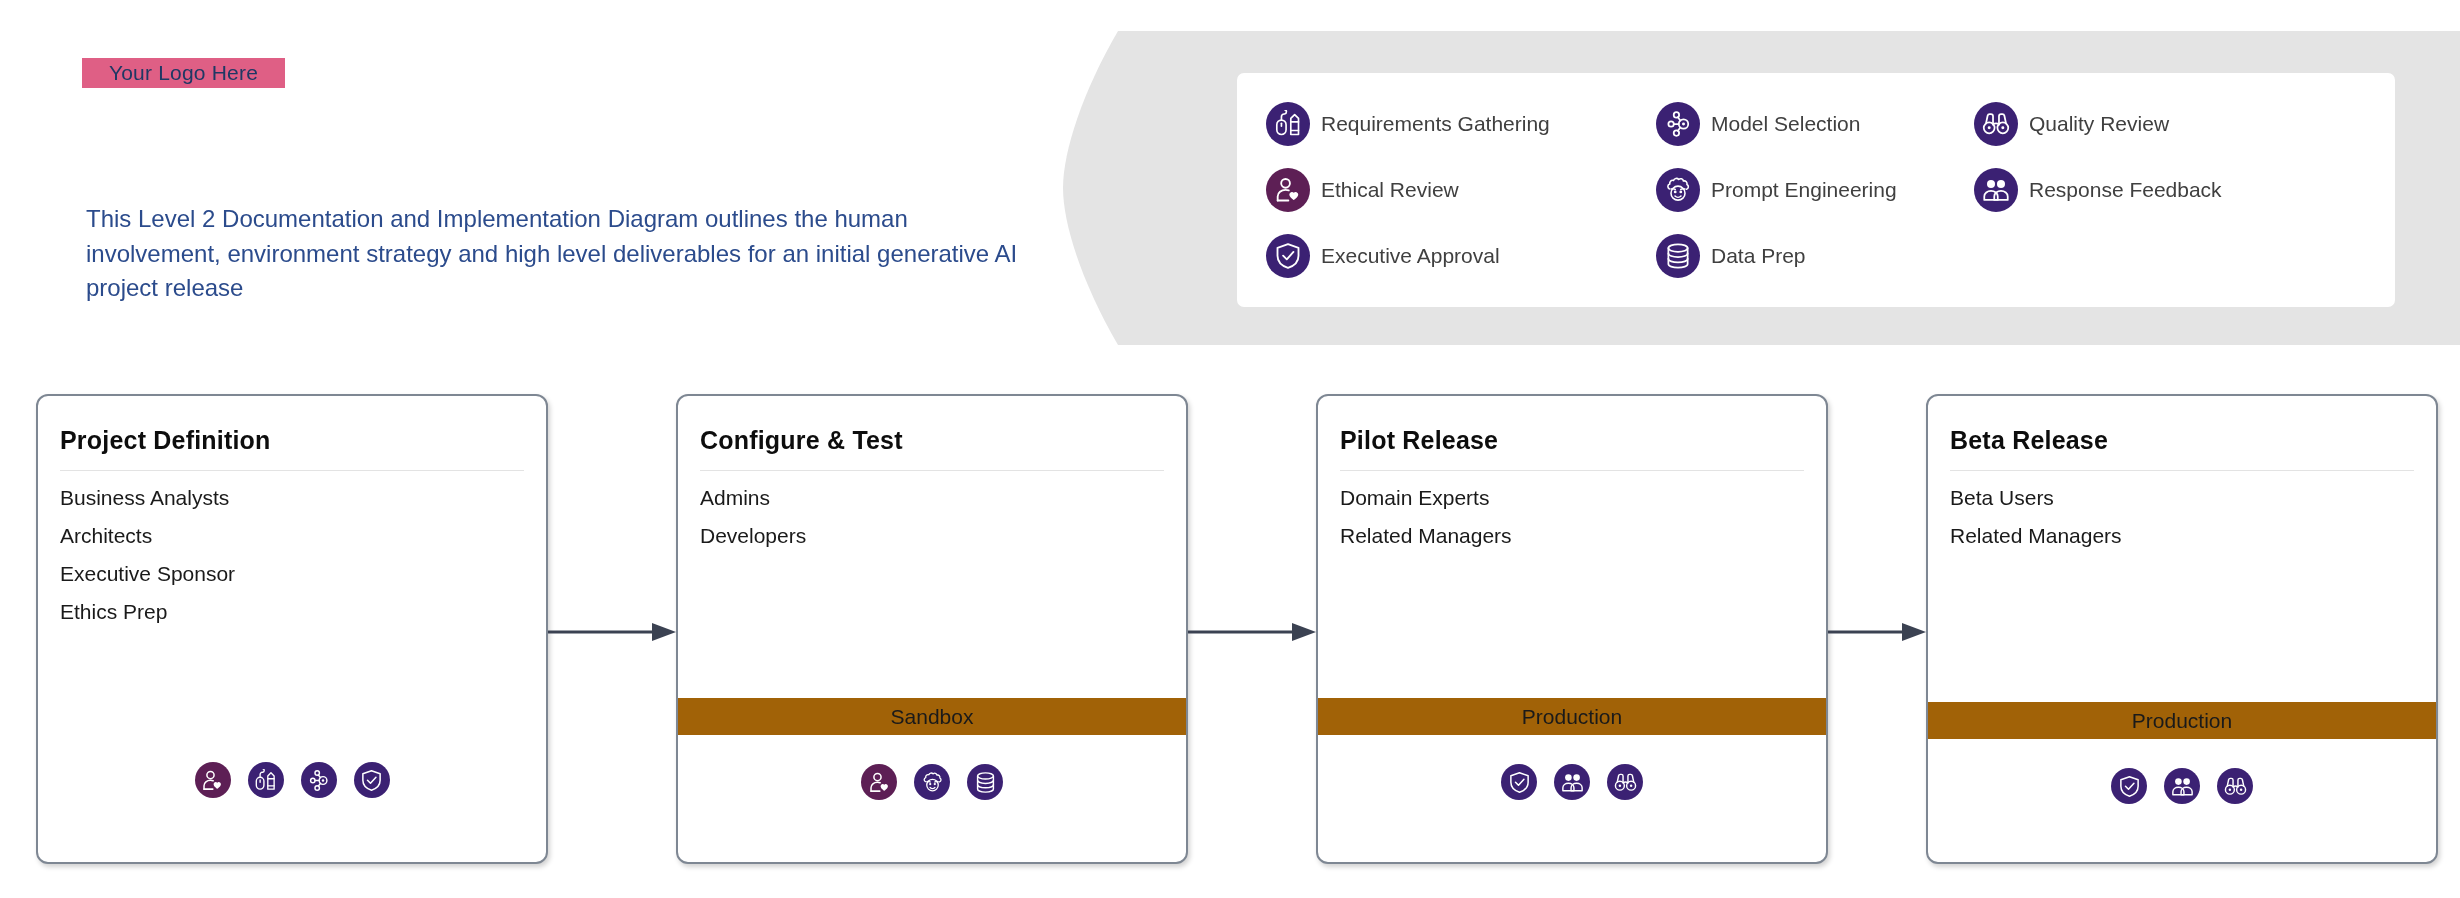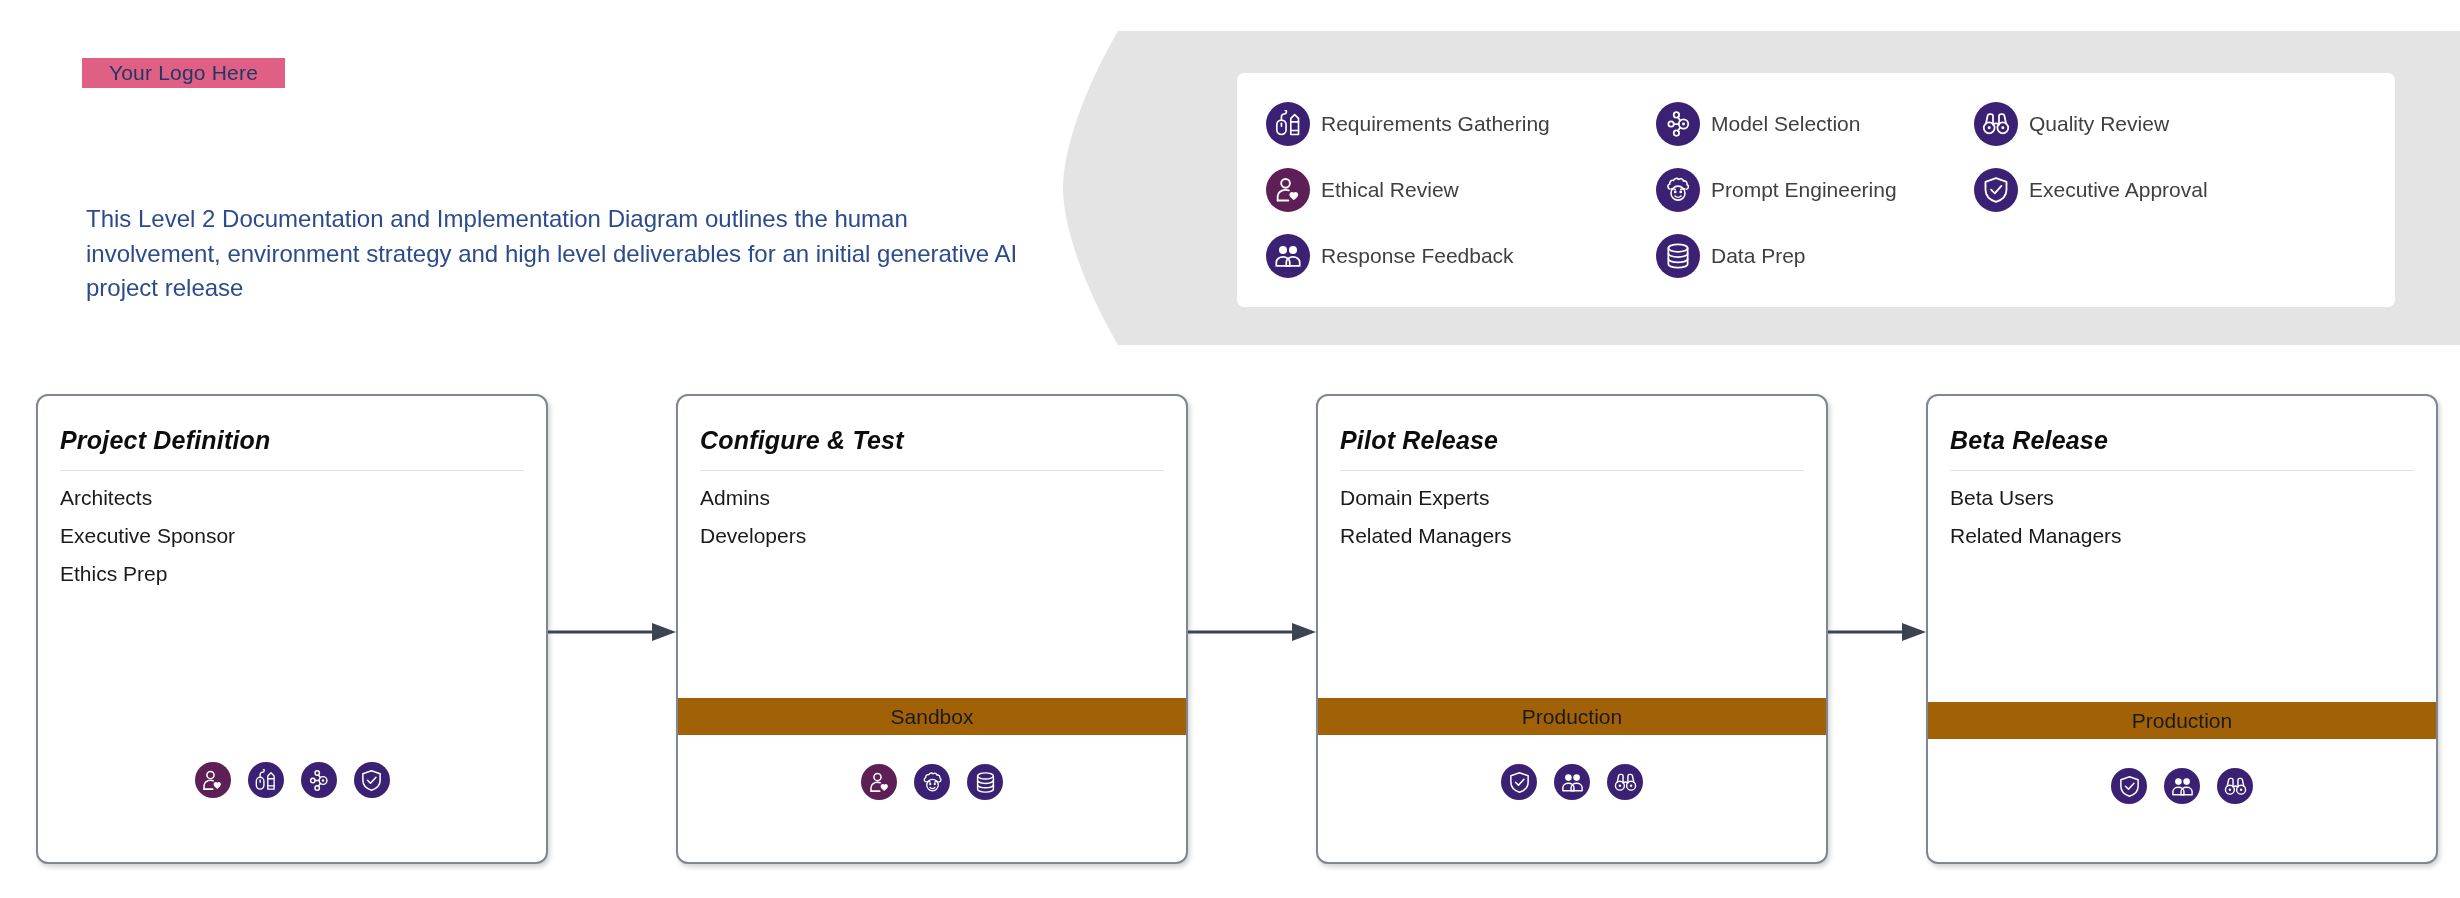--- a/index.html
+++ b/index.html
@@ -70,21 +70,20 @@
     background: #ffffff;
     border: 2px solid #7e8793;
     border-radius: 12px;
     box-shadow: 2px 3px 5px rgba(0,0,0,0.18);
     overflow: hidden;
   }
   .card-title {
     position: absolute; left: 22px; top: 30px;
     font-size: 25px; font-weight: bold; color: #0d0d0d;
     letter-spacing: .2px;
-    font-style: italic;
   }
   .card-rule {
     position: absolute; left: 22px; right: 22px; top: 74px;
     height: 1px; background: #e3e3e3;
   }
   .card-list {
     position: absolute; left: 22px; top: 88px; right: 18px;
   }
   .card-list-item {
     font-size: 21px; color: #1a1a1a; line-height: 1.33;
@@ -187,37 +186,37 @@
     <circle cx="19.2" cy="18.2" r="1.6" fill="#fff" stroke="none"></circle>
     <path d="M12.6 22.9 c1.9 1.9 4.9 1.9 6.8 0"></path>
     <path d="M8.1 14.9 c1.6 -0.5 3.3 -0.4 4.8 0.4"></path>
     <path d="M23.9 14.9 c-1.6 -0.5 -3.3 -0.4 -4.8 0.4"></path>
   </svg>
           </span>
           <span class="legend-label">Prompt Engineering</span>
         </div>
         <div class="legend-item">
           <span class="icon-circle ic-lg" style="background: rgb(59, 33, 115);">
-            <svg viewBox="0 0 32 32" fill="none" stroke="#fff" stroke-width="2.1" stroke-linecap="round" stroke-linejoin="round">
-    <path d="M16 2.4 L28 6.6 v9.1 c0 6.6 -5 11.6 -12 13.9 c-7 -2.3 -12 -7.3 -12 -13.9 V6.6 Z"></path>
-    <polyline points="10.4,15.6 14.6,19.8 22.2,11.4"></polyline>
-  </svg>
-          </span>
-          <span class="legend-label">Executive Approval</span>
-        </div>
-        <div class="legend-item">
-          <span class="icon-circle ic-lg" style="background: rgb(59, 33, 115);">
             <svg viewBox="0 0 32 32" fill="none" stroke="#fff" stroke-width="2" stroke-linecap="round" stroke-linejoin="round">
     <circle cx="10.3" cy="9.2" r="4.6" fill="#fff" stroke="none"></circle>
     <circle cx="21.7" cy="9.2" r="4.6" fill="#fff" stroke="none"></circle>
     <path d="M2.6 27.4 v-4.0 c0 -3.6 3.4 -6.3 7.7 -6.3 s7.7 2.7 7.7 6.3 v4.0 Z"></path>
     <path d="M14.0 27.4 v-4.0 c0 -3.6 3.4 -6.3 7.7 -6.3 s7.7 2.7 7.7 6.3 v4.0 Z"></path>
   </svg>
           </span>
           <span class="legend-label">Response Feedback</span>
+        </div>
+        <div class="legend-item">
+          <span class="icon-circle ic-lg" style="background: rgb(59, 33, 115);">
+            <svg viewBox="0 0 32 32" fill="none" stroke="#fff" stroke-width="2.1" stroke-linecap="round" stroke-linejoin="round">
+    <path d="M16 2.4 L28 6.6 v9.1 c0 6.6 -5 11.6 -12 13.9 c-7 -2.3 -12 -7.3 -12 -13.9 V6.6 Z"></path>
+    <polyline points="10.4,15.6 14.6,19.8 22.2,11.4"></polyline>
+  </svg>
+          </span>
+          <span class="legend-label">Executive Approval</span>
         </div>
         <div class="legend-item">
           <span class="icon-circle ic-lg" style="background: rgb(59, 33, 115);">
             <svg viewBox="0 0 32 32" fill="none" stroke="#fff" stroke-width="2" stroke-linecap="round" stroke-linejoin="round">
     <ellipse cx="16" cy="6.9" rx="11" ry="4.3"></ellipse>
     <path d="M5 6.9 V25.1 c0 2.4 4.9 4.3 11 4.3 s11 -1.9 11 -4.3 V6.9"></path>
     <path d="M5 13.0 c0 2.4 4.9 4.3 11 4.3 s11 -1.9 11 -4.3"></path>
     <path d="M5 19.1 c0 2.4 4.9 4.3 11 4.3 s11 -1.9 11 -4.3"></path>
   </svg>
           </span>
@@ -225,20 +224,21 @@
         </div>
         <div class="legend-item empty"></div>
       </div>
   </div>
 
   <div id="flow-layer">
       <div class="card" style="left: 36px; top: 394px; width: 512px; height: 470px;">
         <div class="card-title">Project Definition</div>
         <div class="card-rule"></div>
         <div class="card-list">
+          <div class="card-list-item">Business Analysts</div>
           <div class="card-list-item">Architects</div>
           <div class="card-list-item">Executive Sponsor</div>
           <div class="card-list-item">Ethics Prep</div>
         </div>
         <div class="card-icons" style="top: 366px;">
           <span class="icon-circle ic-sm" style="background: rgb(93, 31, 85);">
             <svg viewBox="0 0 32 32" fill="none" stroke="#fff" stroke-width="2.1" stroke-linecap="round" stroke-linejoin="round">
     <circle cx="13.2" cy="8.4" r="5"></circle>
     <path d="M4.2 28 v-4.6 c0-4.4 4-7.6 9-7.6 1.3 0 2.6 0.22 3.7 0.62"></path>
     <path d="M4.2 28 h12.2"></path>

